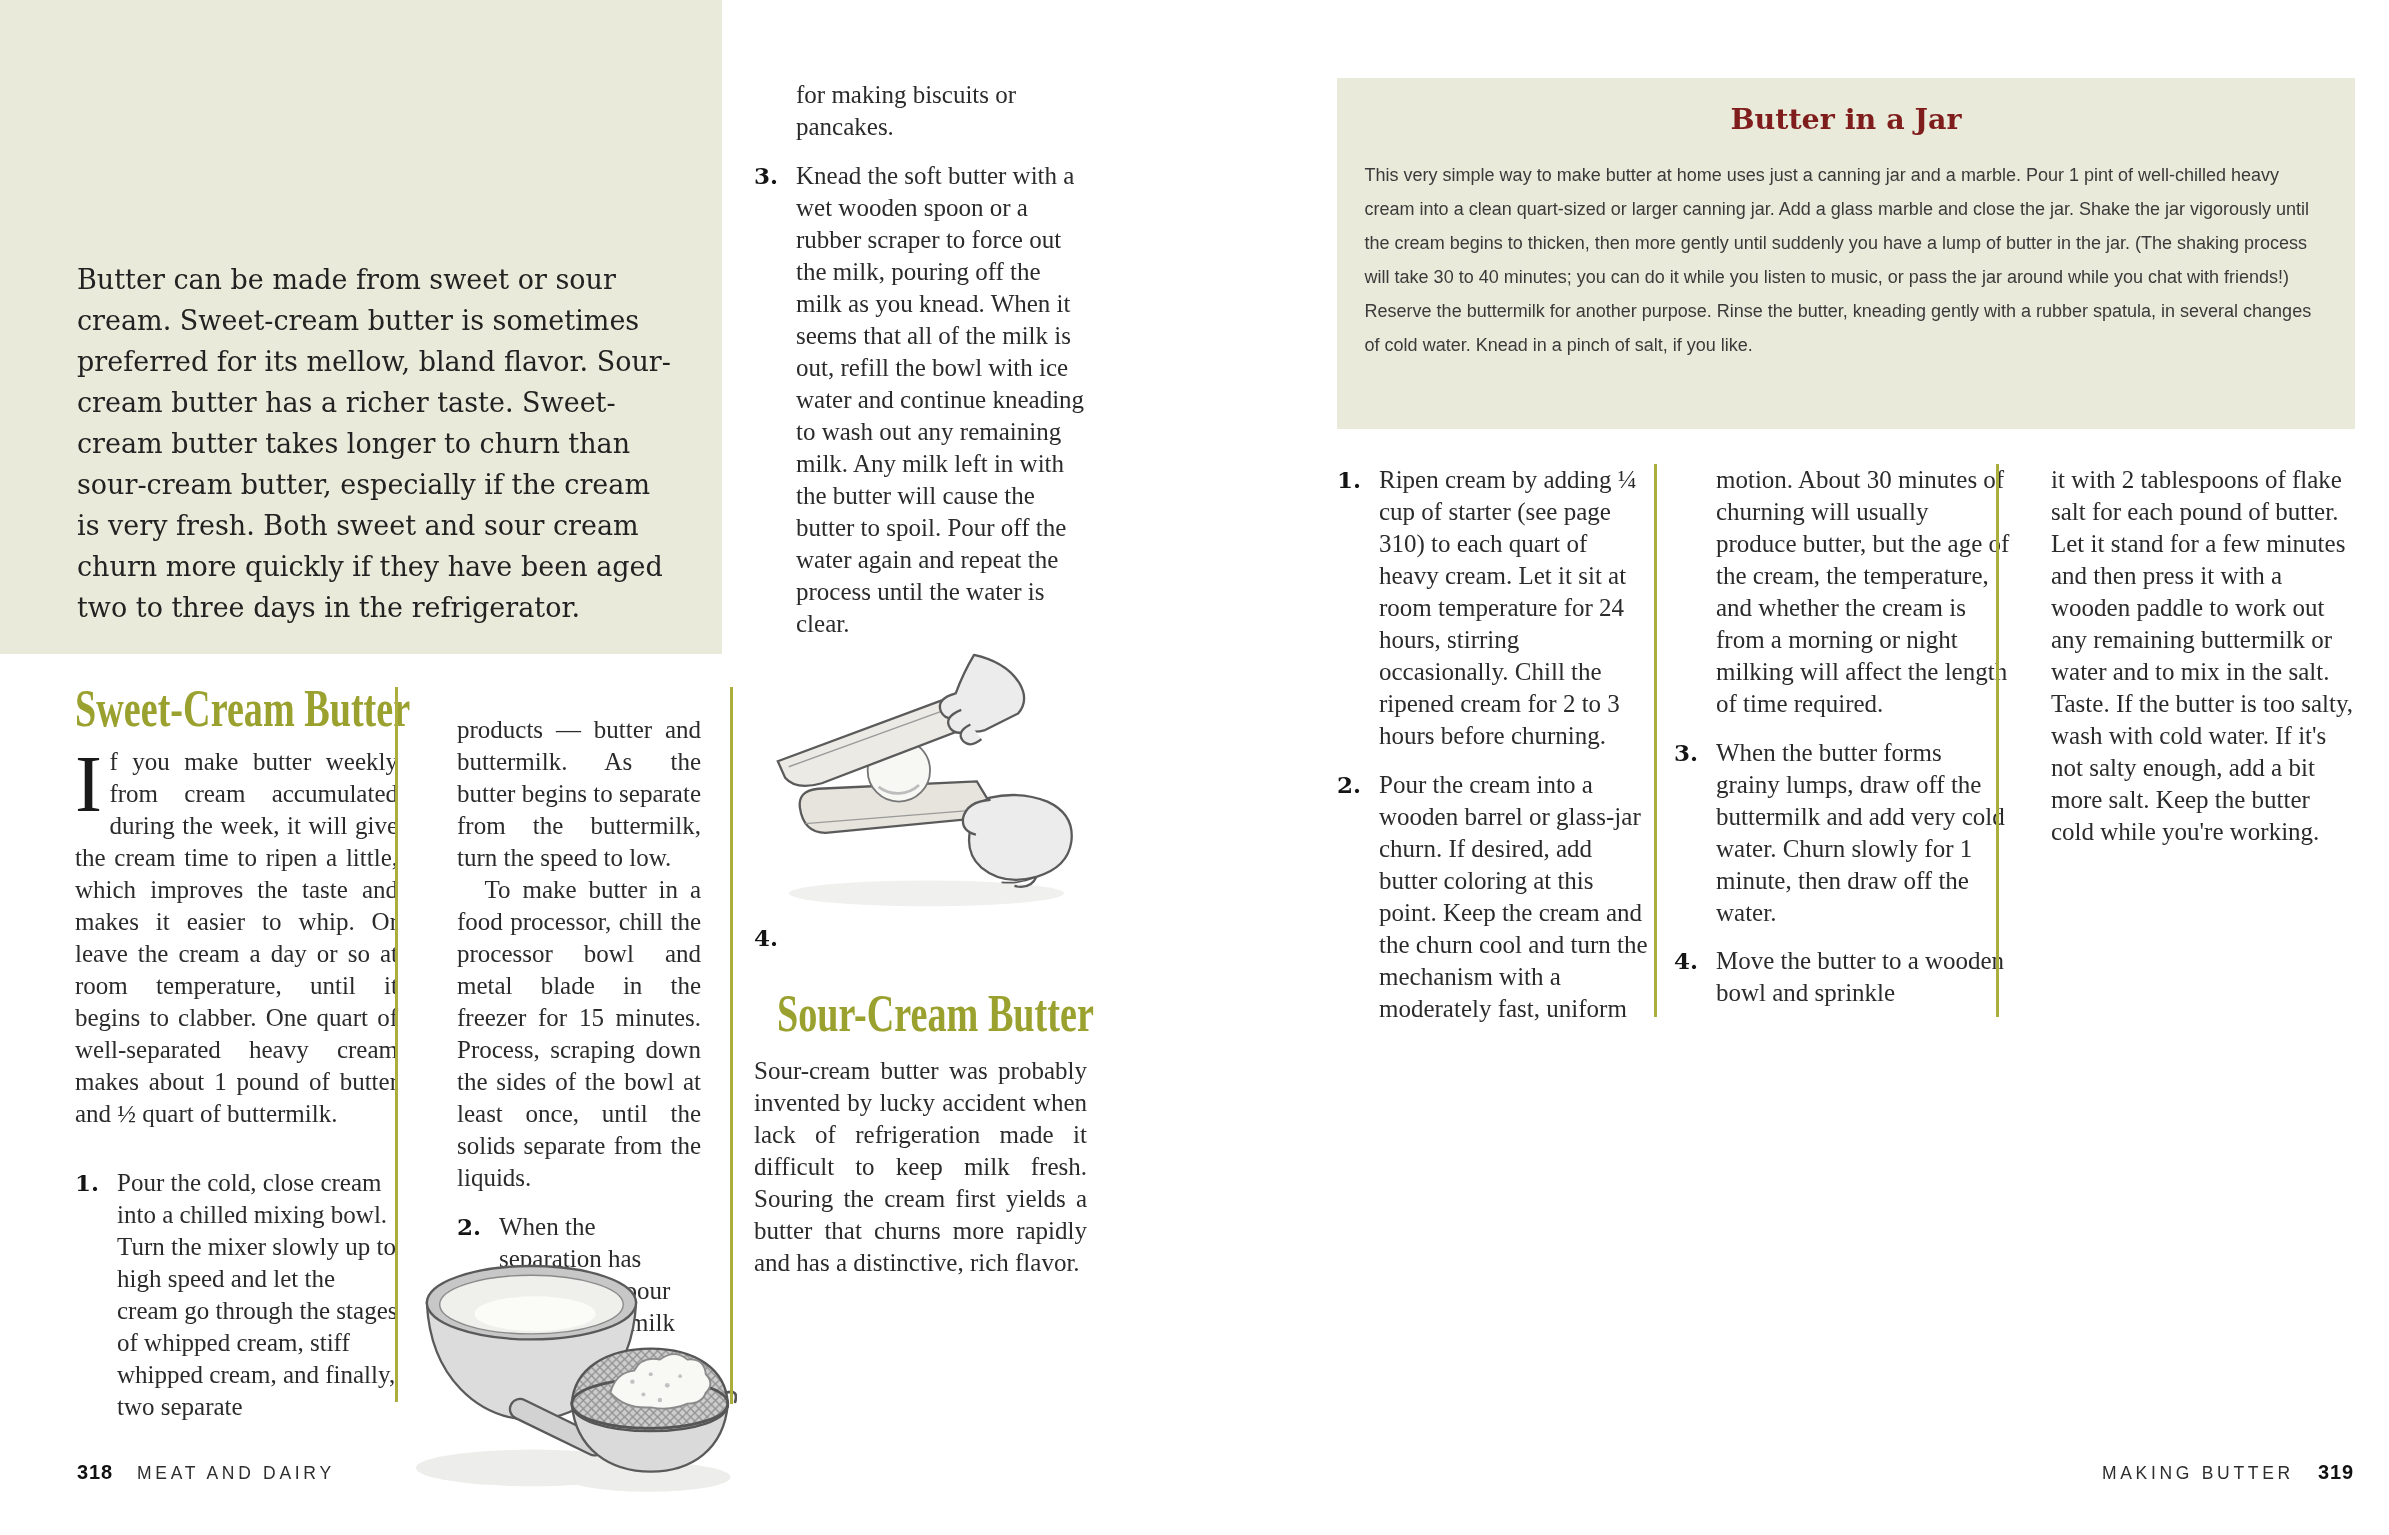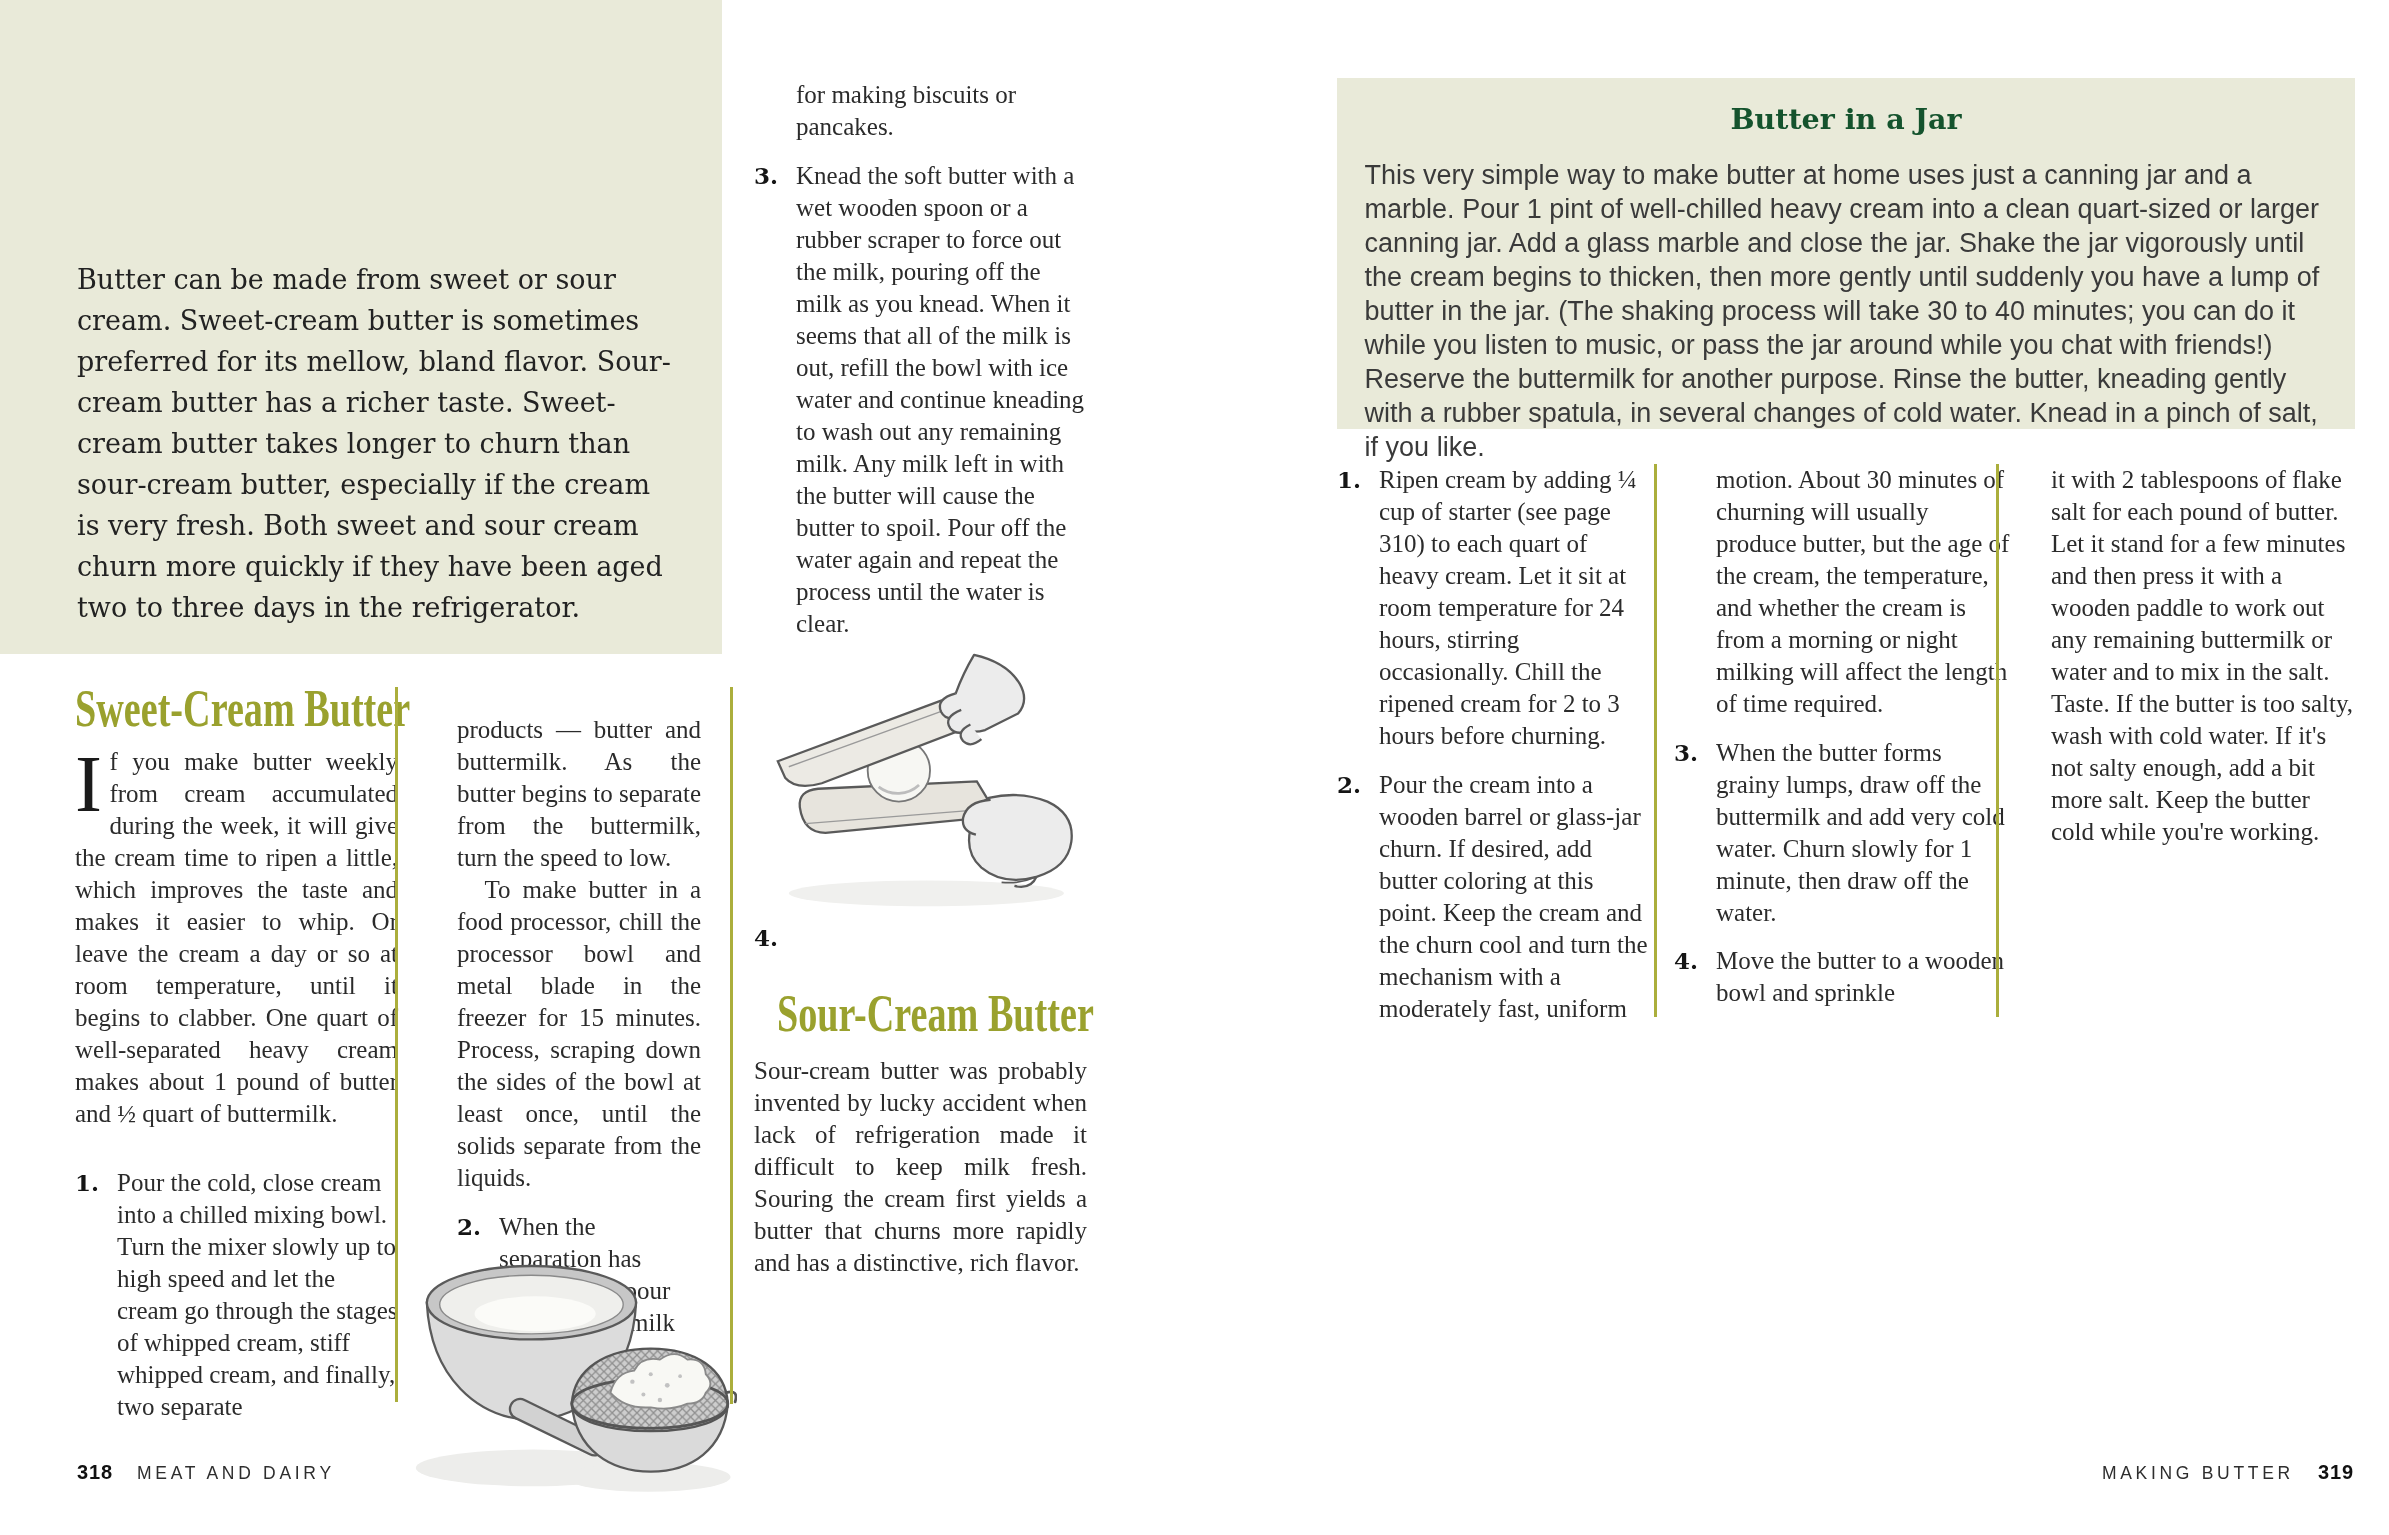--- a/index.html
+++ b/index.html
@@ -44,24 +44,24 @@
   .cont-block { padding-left:42px; }
 
   .vrule { position:absolute; width:2.8px; background:#abae3c; }
 
   .jar-box {
     position:absolute; left:1337px; top:78px; width:1018px; height:351px;
     background:#e9ead9; padding:24px 27.6px 0 27.6px;
   }
   .jar-title {
     text-align:center; font-family:"DejaVu Serif", serif; font-weight:700;
-    font-size:28.5px; color:#14532d; margin-bottom:22px;
+    font-size:28.5px; color:#7f1d1d; margin-bottom:22px;
   }
   .jar-body {
-    font-family:"Liberation Sans", sans-serif; font-size:27px; line-height:34px;
+    font-family:"Liberation Sans", sans-serif; font-size:18px; line-height:34px;
     color:#3a3a3a; text-align:left;
   }
 
   .illustration { position:absolute; }
 
   .footer {
     position:absolute; top:1461px; font-family:"Liberation Sans", sans-serif;
     font-size:17.5px; letter-spacing:3.7px; color:#2e2e2e; display:flex; align-items:baseline; gap:24px;
   }
   .footer .pnum { font-weight:700; font-size:20px; letter-spacing:0.9px; color:#111; }

